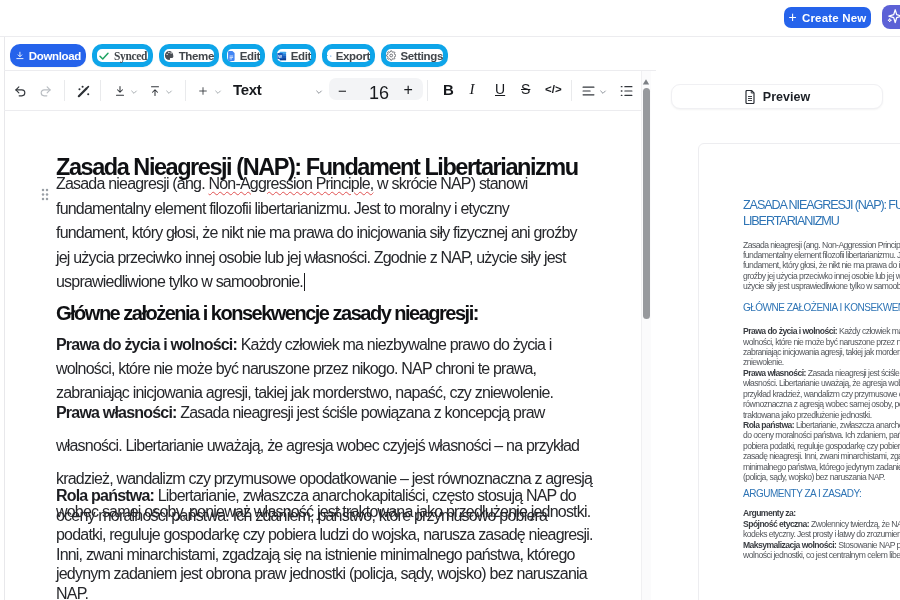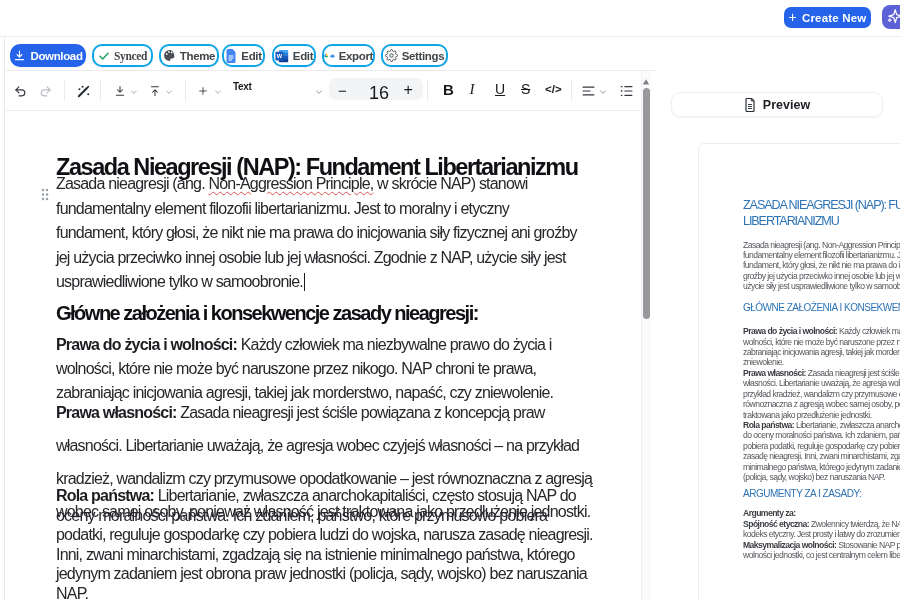--- a/index.html
+++ b/index.html
@@ -15,21 +15,21 @@
   #createnew .plus { font-size:14px; font-weight:400; margin-right:5px; margin-top:-1px;}
   #sparklebtn { left:882px; top:5px; width:40px; height:23.5px; background:#5c61d6;
     border-radius:8px; display:flex; align-items:center; padding-left:4px; }
 
   
   #leftborder { left:4px; top:37px; width:1px; height:563px; background:#e8e8eb; }
   #rowline1 { left:4px; top:70px; width:652px; height:1px; background:#ececef; }
   #rowline2 { left:4px; top:110px; width:637px; height:1px; background:#ececef; }
 
   .pbtn { position:absolute; top:44px; height:23px; background:#fff;
-    border:2px solid #0ea5e9; border-radius:10px; display:flex; align-items:center;
+    border:5px solid #0ea5e9; border-radius:10px; display:flex; align-items:center;
     justify-content:center; font-size:11.5px; font-weight:700; color:#41464b; gap:4px; letter-spacing:-0.35px;
     box-shadow:0 1px 1.5px rgba(0,0,0,.04); }
   #btn-download { left:10px; width:76px; background:#2563eb; border-color:#2563eb; color:#fff; }
   #btn-synced { left:92px; width:61px;font-family:Liberation Serif, serif; }
   #btn-theme { left:159px; width:60px; }
   #btn-edit1 { left:222px; width:43px; }
   #btn-edit2 { left:272px; width:44px; }
   #btn-export { left:322px; width:53px; font-size:11.5px;}
   #btn-settings { left:381px; width:67px;text-align:right; }
 
@@ -49,21 +49,21 @@
   #p3 { top:395.6px; line-height:33px; }
   #p4 { top:486px; line-height:19.5px; }
   #handle { left:41px; top:187px; color:#9aa0a6; }
   .sq { text-decoration:underline wavy #e05252 1px; text-underline-offset:2px; }
   #icursor { display:inline-block; width:1.5px; height:18px; background:#1a1b1e; vertical-align:-3.5px; margin-left:1px; }
 
   
   #ptab { left:671px; top:84px; width:212px; height:25px; background:#fff;
     border:1px solid #f0f0f3; border-radius:9px; box-shadow:0 1px 2px rgba(0,0,0,.05);
     display:flex; align-items:center; justify-content:center; gap:7px;
-    font-size:12.5px; font-weight:700; color:#1c2026;margin-top:8px; }
+    font-size:12.5px; font-weight:700; color:#1c2026; }
   #page { left:698px; top:143px; width:420px; height:520px; background:#fff;
     border:1px solid #ededf0; border-radius:6px; }
   .pvh1 { position:absolute; left:743px; font-size:12.6px; color:#2e74b5;
     line-height:16.1px; white-space:nowrap; letter-spacing:-1.1px;}
   .pvh2 { position:absolute; left:743px; font-size:10px; color:#2e74b5; white-space:nowrap; letter-spacing:-0.5px;}
   .pvp { position:absolute; left:743px; font-size:8.6px; color:#54575c; line-height:10.42px; white-space:nowrap; letter-spacing:-0.55px; }
   .pvp b { color:#3a3d42; }
 </style>
 </head>
 <body>
@@ -164,21 +164,21 @@
   <svg class="ticon" style="left:165px;top:87.5px" width="8" height="8" viewBox="0 0 24 24" fill="none" stroke="#9aa0a6" stroke-width="2.6" stroke-linecap="round" stroke-linejoin="round">
     <path d="M5 9 L12 16 L19 9"></path>
   </svg>
   <div class="tsep" style="left:185px"></div>
   <svg class="ticon" style="left:198px;top:85.5px" width="10" height="10" viewBox="0 0 24 24" fill="none" stroke="#33373c" stroke-width="2.1" stroke-linecap="round">
     <path d="M12 4 v16 M4 12 h16"></path>
   </svg>
   <svg class="ticon" style="left:213.5px;top:87.5px" width="8" height="8" viewBox="0 0 24 24" fill="none" stroke="#9aa0a6" stroke-width="2.6" stroke-linecap="round" stroke-linejoin="round">
     <path d="M5 9 L12 16 L19 9"></path>
   </svg>
-  <div class="tlabel" style="left:233px;top:81px;font-size:10px;font-weight:700;letter-spacing:-0.3px;">Text</div>
+  <div class="tlabel" style="left:233px;top:81px;font-size:15px;font-weight:700;letter-spacing:-0.3px;">Text</div>
   <svg class="ticon" style="left:314.5px;top:87.5px" width="8" height="8" viewBox="0 0 24 24" fill="none" stroke="#70757e" stroke-width="2.4" stroke-linecap="round" stroke-linejoin="round">
     <path d="M5 9 L12 16 L19 9"></path>
   </svg>
   <div class="abs" id="szpill"></div>
   <div class="tlabel" style="left:338px;top:81.5px;font-size:15px;font-weight:400;">−</div>
   <div class="tlabel" style="left:369px;top:82.5px;font-size:18px;font-weight:400;">16</div>
   <div class="tlabel" style="left:403.5px;top:81px;font-size:16px;font-weight:400;">+</div>
   <div class="tsep" style="left:427px"></div>
   <div class="tlabel" style="left:443px;top:80.5px;font-size:15px;font-weight:700;">B</div>
   <div class="tlabel" style="left:469.5px;top:80.5px;font-size:15px;font-style:italic;font-family:'Liberation Serif';">I</div>

